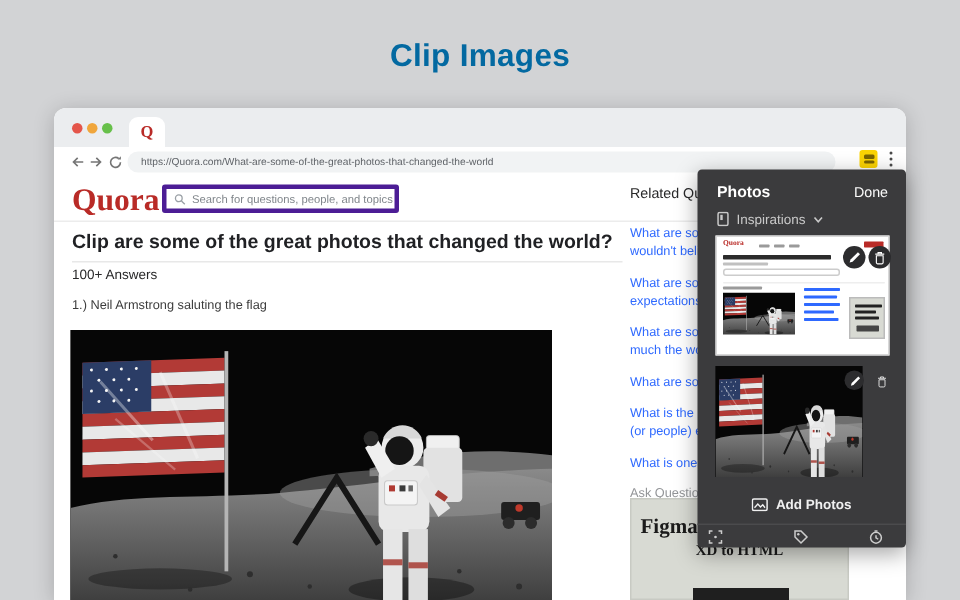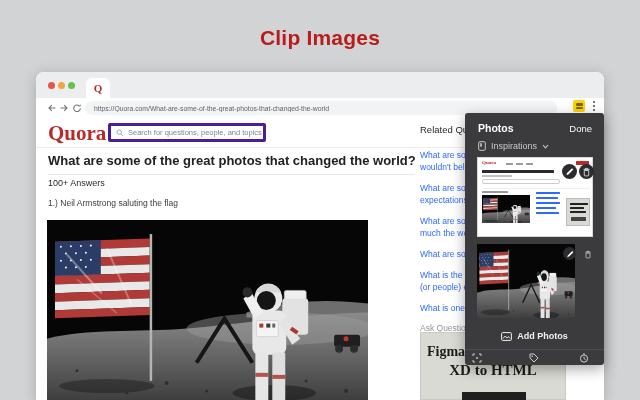--- a/index.html
+++ b/index.html
@@ -1,20 +1,20 @@
 <!DOCTYPE html>
 <html><head>
 <meta charset="utf-8">
 <style>
   * { margin:0; padding:0; box-sizing:border-box; }
   html,body { width:640px; height:400px; background:#d2d3d5; font-family:"Liberation Sans", sans-serif; }
   .stage { position:relative; width:640px; height:400px; background:#d2d3d5; overflow:hidden; }
 
   .page-title { position:absolute; top:26px; left:0; width:100%; text-align:center;
-    font-size:21px; font-weight:700; color:#b91c1c; letter-spacing:.2px; }
+    font-size:21px; font-weight:700; color:#0369a1; letter-spacing:.2px; }
 
   
   .browser { position:absolute; left:36px; top:72px; width:568px; height:328px;
     background:#fff; border-radius:8px 8px 0 0; box-shadow:0 2px 14px rgba(0,0,0,.20); overflow:hidden; }
 
   .tabstrip { position:absolute; left:0; top:0; width:100%; height:26px; background:#ebedef; }
   .dot { position:absolute; top:9.5px; width:7px; height:7px; border-radius:50%; }
   .dot.r { left:12px; background:#e4554a; }
   .dot.y { left:22px; background:#f0a63c; }
   .dot.g { left:32px; background:#67c04a; }
@@ -49,21 +49,21 @@
   .photo { position:absolute; left:11px; top:148px; width:321px; height:180px; background:#000; }
 
   
   .sidebar { position:absolute; left:384px; top:52px; width:160px; }
   .rel-header { font-size:9.5px; color:#282829; margin-bottom:14px; white-space:nowrap; }
   .rel-q { font-size:8.5px; line-height:12px; color:#2e69ff; margin-bottom:9px; white-space:nowrap; cursor:pointer; }
   .ask { font-size:8.5px; color:#939598; margin-top:3px; }
   .ad { position:absolute; left:384px; top:260px; width:146px; height:68px; background:#d8dad3;
     border:1px solid #c8cac3; }
   .ad-l1 { margin:11px 0 0 6px; font-family:"Liberation Serif", serif; font-weight:700; font-size:14px; color:#1b1b1b; white-space:nowrap; }
-  .ad-l2 { text-align:center; font-family:"Liberation Serif", serif; font-weight:700; font-size:15px; color:#1b1b1b; margin-top:2px; white-space:nowrap; }
+  .ad-l2 { text-align:center; font-family:"Liberation Serif", serif; font-weight:700; font-size:10px; color:#1b1b1b; margin-top:2px; white-space:nowrap; }
   .ad-btn { position:absolute; left:41px; top:59px; width:64px; height:14px; background:#1f1f1f; }
 
   
   .panel { position:absolute; left:465px; top:113px; width:139px; height:252px; background:#3b3b3d;
     border-radius:3px; box-shadow:0 4px 14px rgba(0,0,0,.35); z-index:10; }
   .panel-title { position:absolute; left:13px; top:9px; font-size:10.5px; font-weight:700; color:#fff;text-align:center; }
   .done { position:absolute; right:12px; top:10px; font-size:9.5px; color:#fafafa; cursor:pointer; }
   .collection { position:absolute; left:13px; top:28px; display:flex; align-items:center; gap:5px; cursor:pointer; }
   .collection-label { font-size:9px; color:#c9c9c9;text-align:right; }
 
@@ -133,21 +133,21 @@
       <div class="qlogo">Quora</div>
       <div class="qsearch">
         <svg width="8" height="8" viewBox="0 0 10 10">
           <circle cx="4" cy="4" r="2.8" stroke="#9aa0a6" stroke-width="1.1" fill="none"></circle>
           <path d="M6.2 6.2 L9 9" stroke="#9aa0a6" stroke-width="1.1"></path>
         </svg>
         <span class="qsearch-ph">Search for questions, people, and topics</span>
       </div>
     </div>
 
-    <div class="qtitle">What are some of the great photos that changed the world?</div>
+    <div class="qtitle">Clip are some of the great photos that changed the world?</div>
     <div class="qdivider"></div>
     <div class="answers">100+ Answers</div>
     <div class="caption">1.) Neil Armstrong saluting the flag</div>
 
     <div class="photo">
       <svg width="321" height="180" viewBox="0 0 322 179" preserveAspectRatio="none">
         <defs>
           <linearGradient id="ground" x1="0" y1="0" x2="0" y2="1">
             <stop offset="0" stop-color="#8a8a8a"></stop>
               <stop offset="1" stop-color="#3f3f3f"></stop>

